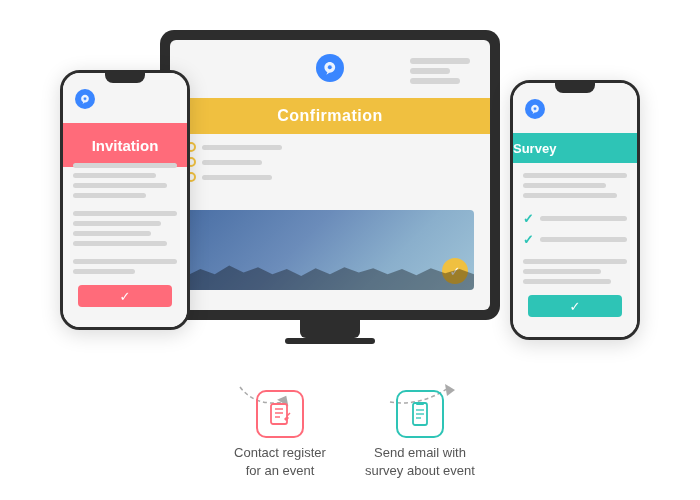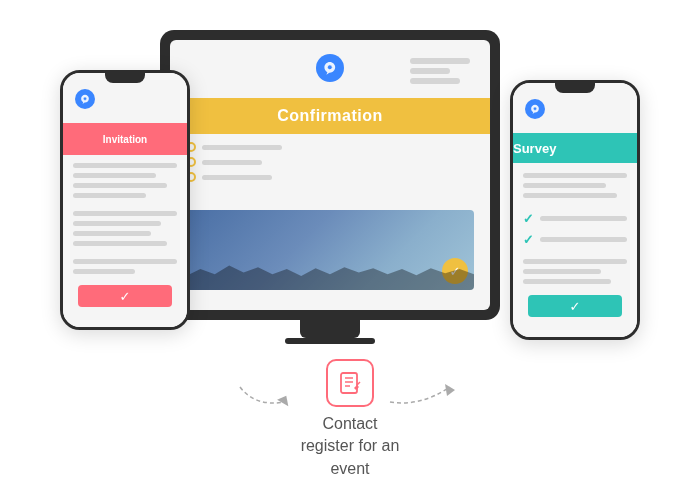--- a/index.html
+++ b/index.html
@@ -204,26 +204,26 @@
       width: 20px;
       height: 20px;
     }
 
     
     .invitation-banner {
       position: absolute;
       top: 50px;
       left: 0;
       right: 0;
-      height: 32px;
+      height: 44px;
       background: #ff6b7a;
       display: flex;
       align-items: center;
       justify-content: center;
-      font-size: 10px;
+      font-size: 15px;
       font-weight: 700;
       color: #fff;
     }
 
     
     .phone-content {
       position: absolute;
       top: 90px;
       left: 10px;
       right: 10px;
@@ -352,21 +352,21 @@
       border-radius: 10px;
       border: 2px solid;
       display: flex;
       align-items: center;
       justify-content: center;
       margin-bottom: 6px;
       font-size: 22px;
     }
 
     .bottom-label {
-      font-size: 16px;
+      font-size: 13px;
       color: #555;
       line-height: 1.4;
     }
 
     
     .arrow-container {
       position: absolute;
       bottom: 88px;
       left: 50%;
       transform: translateX(-50%);
@@ -553,16 +553,28 @@
           <line x1="8" y1="12" x2="16" y2="12" stroke="#ff6b7a" stroke-width="1.5"></line>
           <line x1="8" y1="16" x2="13" y2="16" stroke="#ff6b7a" stroke-width="1.5"></line>
           <path d="M17 18 L20 15 L22 17 L19 20 Z" fill="#ff6b7a"></path>
           <line x1="20" y1="15" x2="23" y2="12" stroke="#ff6b7a" stroke-width="1.5"></line>
         </svg>
       </div>
       <span class="bottom-label">Contact register for an event</span>
     </div>
 
 
+    <div class="bottom-item">
+      <div class="bottom-icon-circle" style="border-color:#2ec4b6; color:#2ec4b6;">
+        <svg width="26" height="26" viewBox="0 0 26 26" fill="none">
+          <rect x="6" y="2" width="14" height="22" rx="2" stroke="#2ec4b6" stroke-width="1.8" fill="none"></rect>
+          <rect x="9" y="1" width="8" height="3" rx="1" fill="#2ec4b6"></rect>
+          <line x1="9" y1="9" x2="17" y2="9" stroke="#2ec4b6" stroke-width="1.3"></line>
+          <line x1="9" y1="13" x2="17" y2="13" stroke="#2ec4b6" stroke-width="1.3"></line>
+          <line x1="9" y1="17" x2="14" y2="17" stroke="#2ec4b6" stroke-width="1.3"></line>
+        </svg>
+      </div>
+      <span class="bottom-label">Send email with survey about event</span>
+    </div>
 
   </div>
 
 </div>
 
 </body></html>

